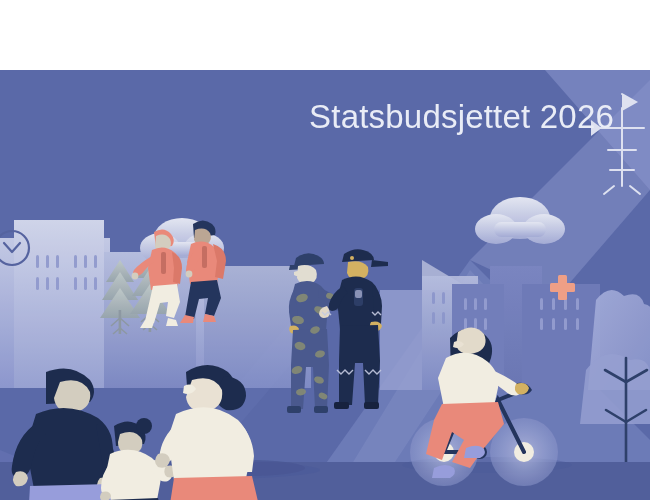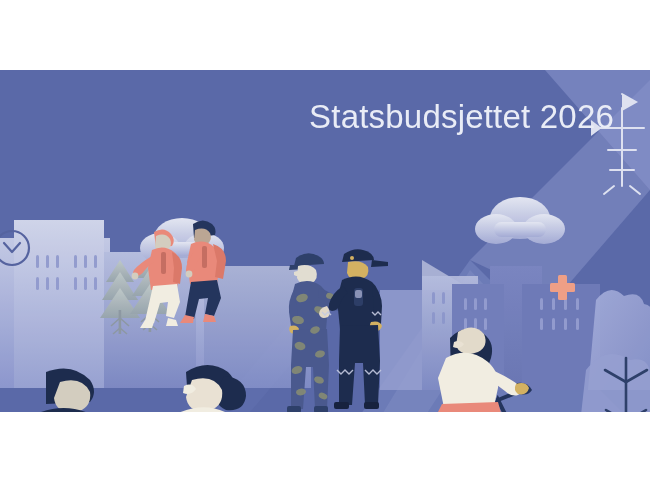--- a/index.html
+++ b/index.html
@@ -1,17 +1,17 @@
 <!DOCTYPE html>
 <html><head>
 <meta charset="utf-8">
 <style>
   html,body{margin:0;padding:0;background:#ffffff;}
   body{width:650px;height:500px;overflow:hidden;font-family:"Liberation Sans",sans-serif;}
-  #stage{position:relative;width:650px;height:412px;background:#ffffff;overflow:hidden;}
+  #stage{position:relative;width:650px;height:500px;background:#ffffff;overflow:hidden;}
   #topband{position:absolute;left:0;top:0;width:650px;height:70px;background:#ffffff;}
   #illus{position:absolute;left:0;top:70px;width:650px;height:430px;overflow:hidden;background:#5a6aa8;}
   #illus svg{display:block;}
   #titleWrap{position:absolute;left:0;top:96px;width:650px;height:50px;pointer-events:none;}
   #title{position:absolute;right:36px;top:0;font-size:33px;line-height:42px;color:#e9ecf6;
          font-family:"Liberation Sans",sans-serif;font-weight:400;letter-spacing:0.2px;white-space:nowrap;}
 </style>
 </head>
 <body>
 

